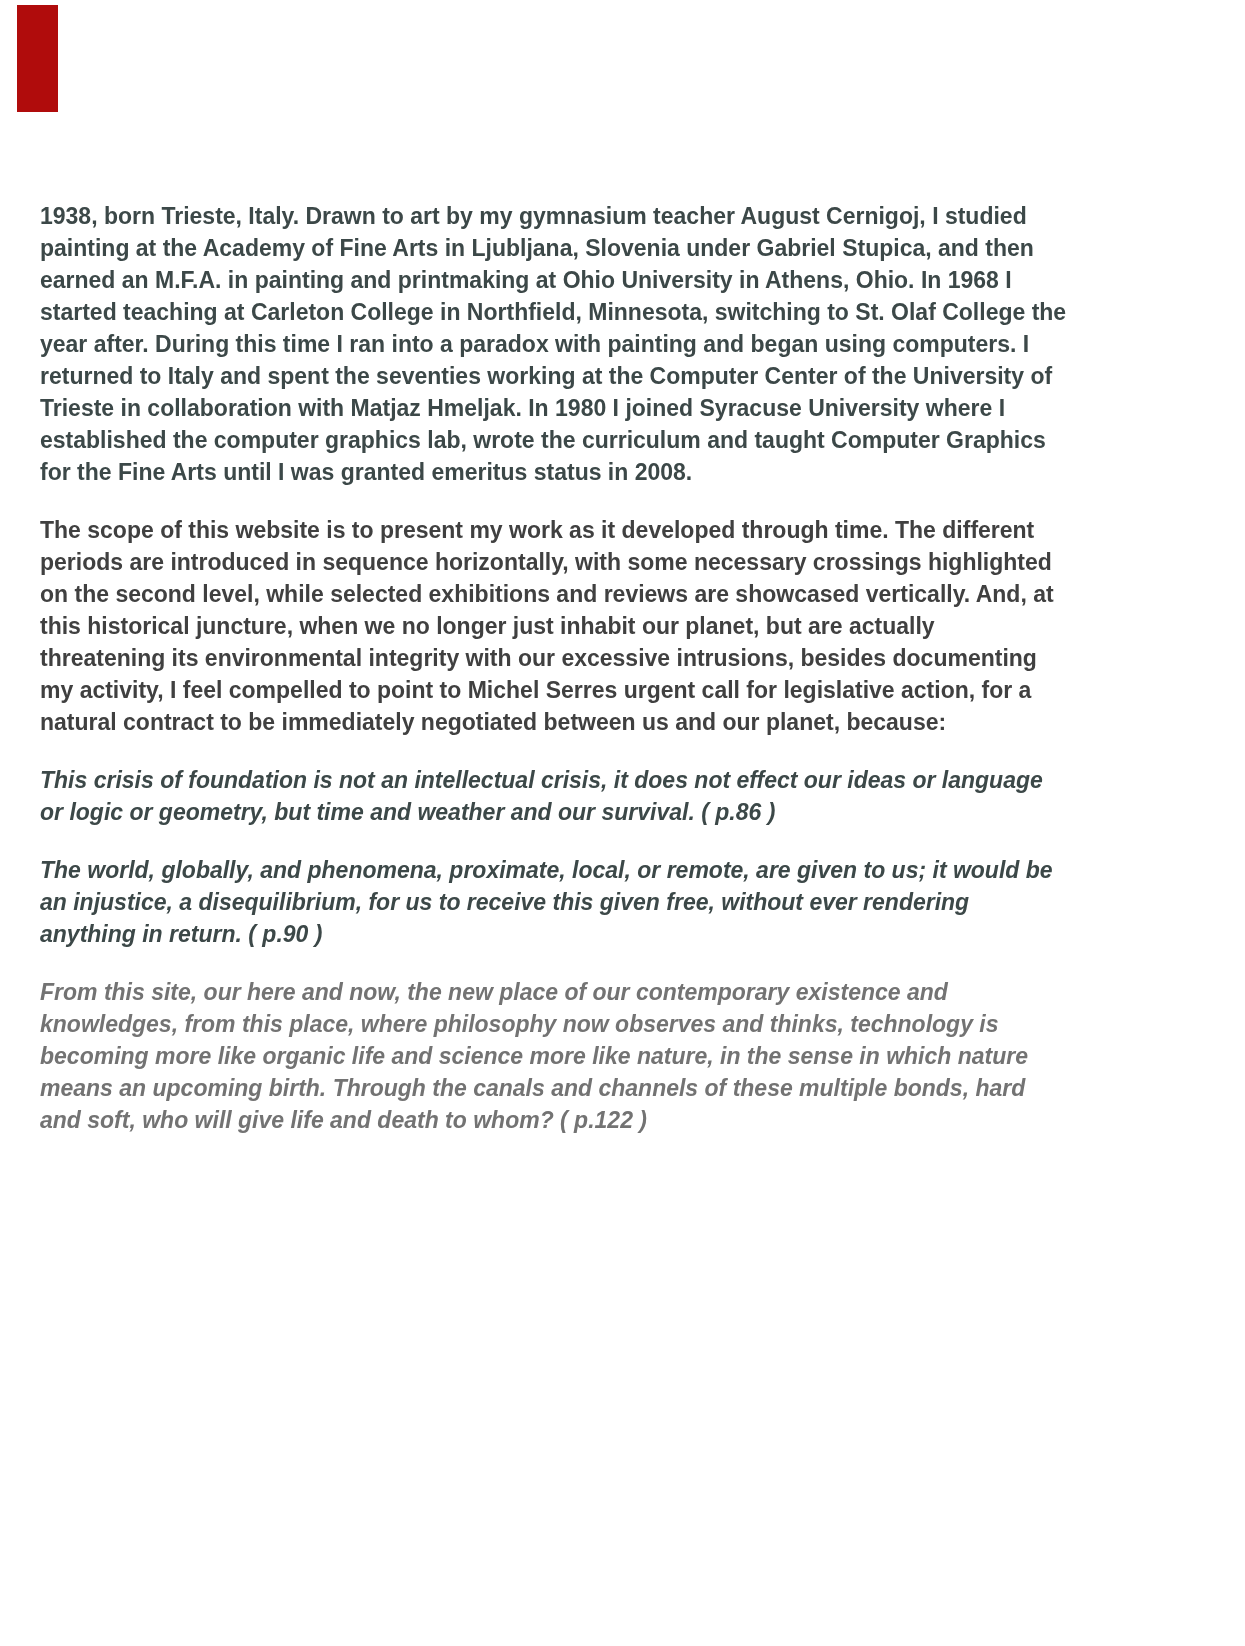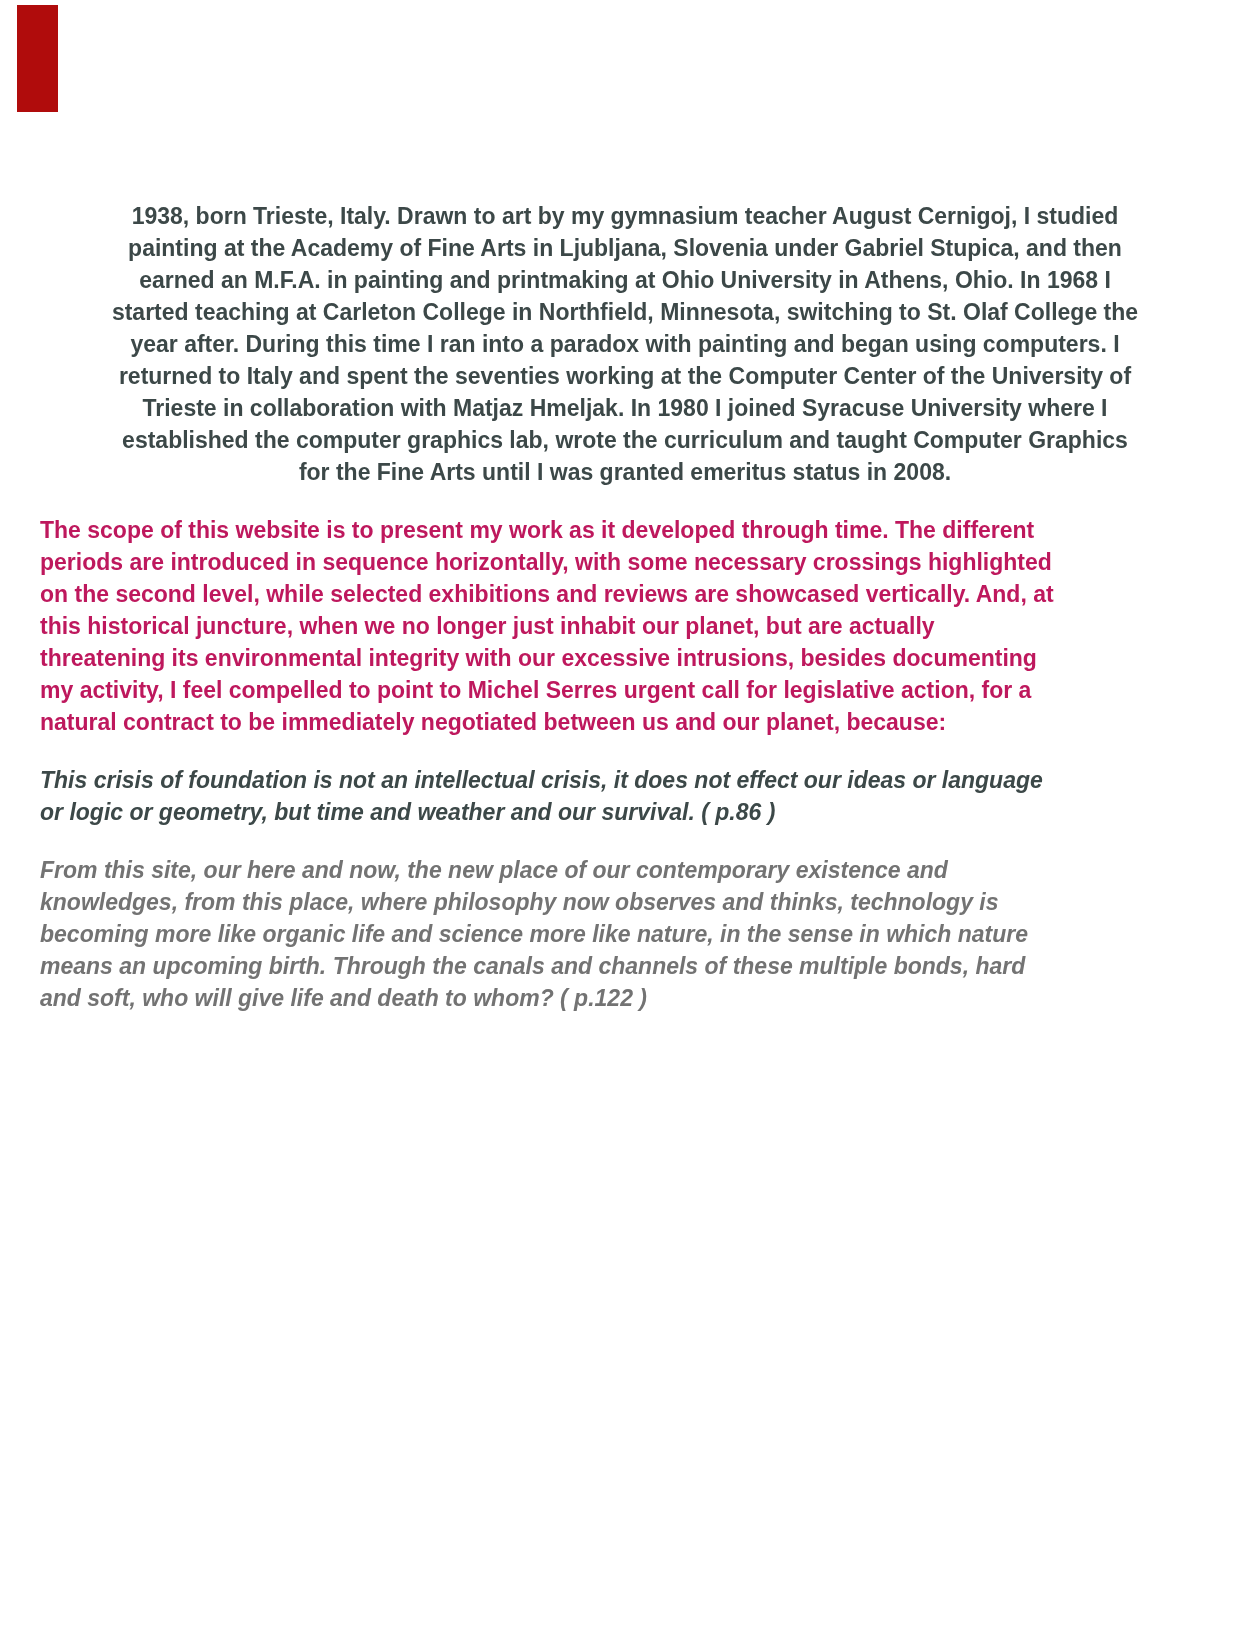--- a/index.html
+++ b/index.html
@@ -53,41 +53,44 @@
 </style>
 </head>
 <body>
 
 <div class="page">
 
   <div class="accent-bar" style="background: rgb(176, 12, 12);"></div>
 
   <div class="content">
 
-    <p class="para" style="color: rgb(60, 72, 72); text-align: center;">1938, born Trieste, Italy. Drawn to art by my gymnasium teacher August Cernigoj, I studied
+    <p class="para" style="color: rgb(60, 72, 72);">1938, born Trieste, Italy. Drawn to art by my gymnasium teacher August Cernigoj, I studied
 painting at the Academy of Fine Arts in Ljubljana, Slovenia under Gabriel Stupica, and then
 earned an M.F.A. in painting and printmaking at Ohio University in Athens, Ohio. In 1968 I
 started teaching at Carleton College in Northfield, Minnesota, switching to St. Olaf College the
 year after. During this time I ran into a paradox with painting and began using computers. I
 returned to Italy and spent the seventies working at the Computer Center of the University of
 Trieste in collaboration with Matjaz Hmeljak. In 1980 I joined Syracuse University where I
 established the computer graphics lab, wrote the curriculum and taught Computer Graphics
 for the Fine Arts until I was granted emeritus status in 2008.</p>
 
-    <p class="para" style="color: #be185d;">The scope of this website is to present my work as it developed through time. The different
+    <p class="para" style="color: #404040;">The scope of this website is to present my work as it developed through time. The different
 periods are introduced in sequence horizontally, with some necessary crossings highlighted
 on the second level, while selected exhibitions and reviews are showcased vertically. And, at
 this historical juncture, when we no longer just inhabit our planet, but are actually
 threatening its environmental integrity with our excessive intrusions, besides documenting
 my activity, I feel compelled to point to Michel Serres urgent call for legislative action, for a
 natural contract to be immediately negotiated between us and our planet, because:</p>
 
     <p class="para quote" style="color: rgb(60, 72, 72); margin-top: 24px;">This crisis of foundation is not an intellectual crisis, it does not effect our ideas or language
 or logic or geometry, but time and weather and our survival. ( p.86 )</p>
 
+    <p class="para quote" style="color: rgb(60, 72, 72);">The world, globally, and phenomena, proximate, local, or remote, are given to us; it would be
+an injustice, a disequilibrium, for us to receive this given free, without ever rendering
+anything in return. ( p.90 )</p>
 
     <p class="para quote" style="color: #737373;">From this site, our here and now, the new place of our contemporary existence and
 knowledges, from this place, where philosophy now observes and thinks, technology is
 becoming more like organic life and science more like nature, in the sense in which nature
 means an upcoming birth. Through the canals and channels of these multiple bonds, hard
 and soft, who will give life and death to whom? ( p.122 )</p>
 
 
   </div>
 </div>

